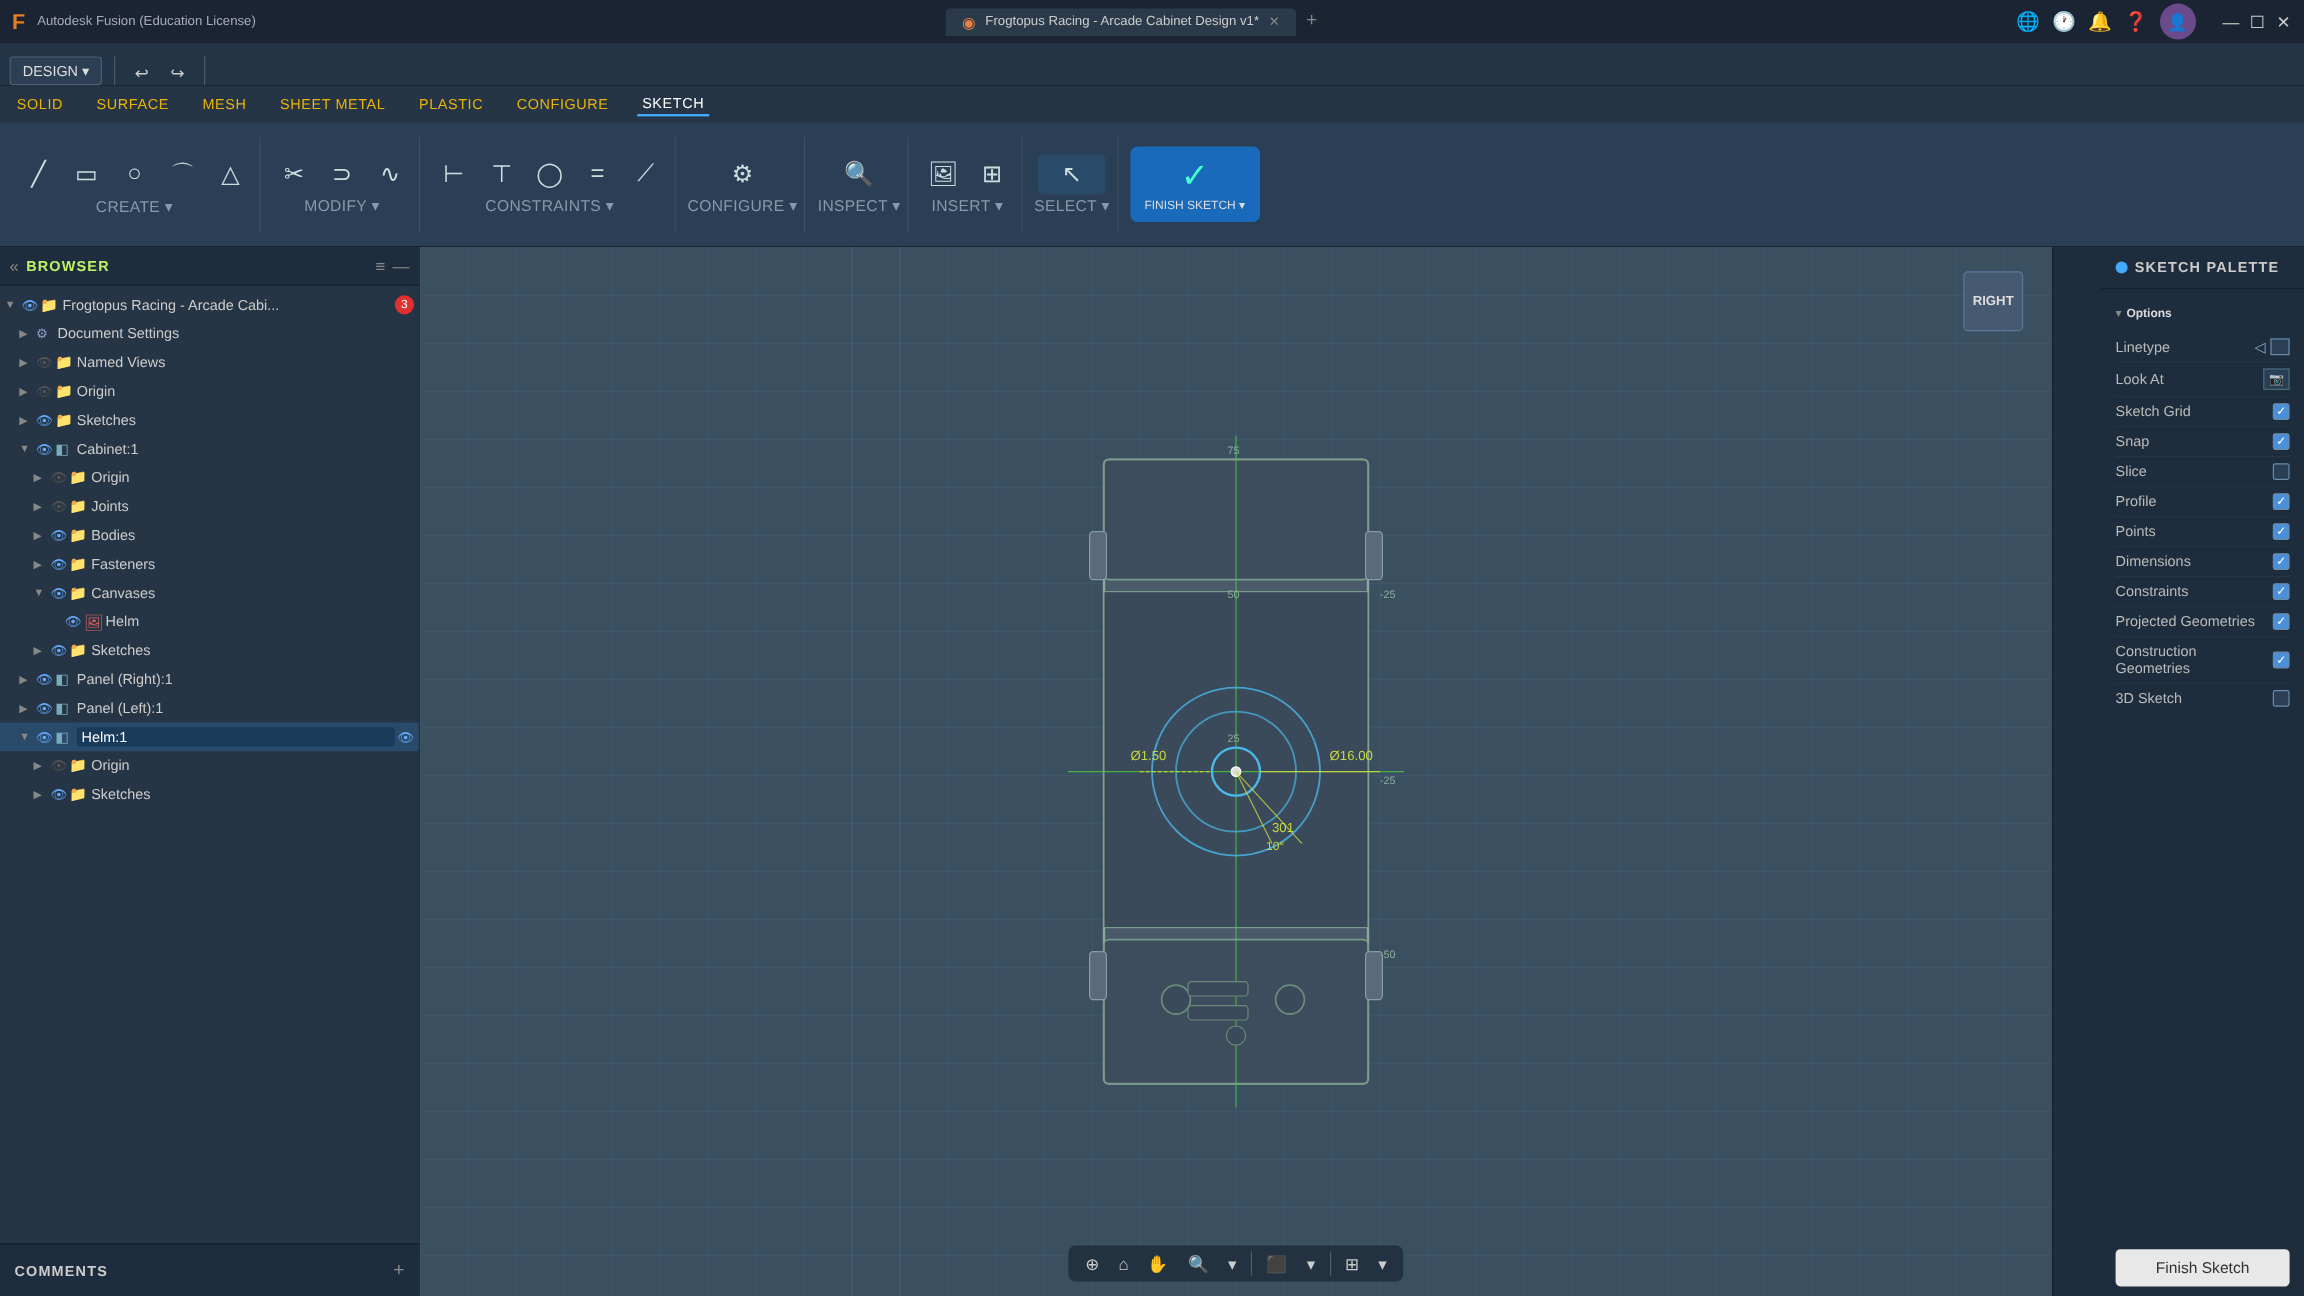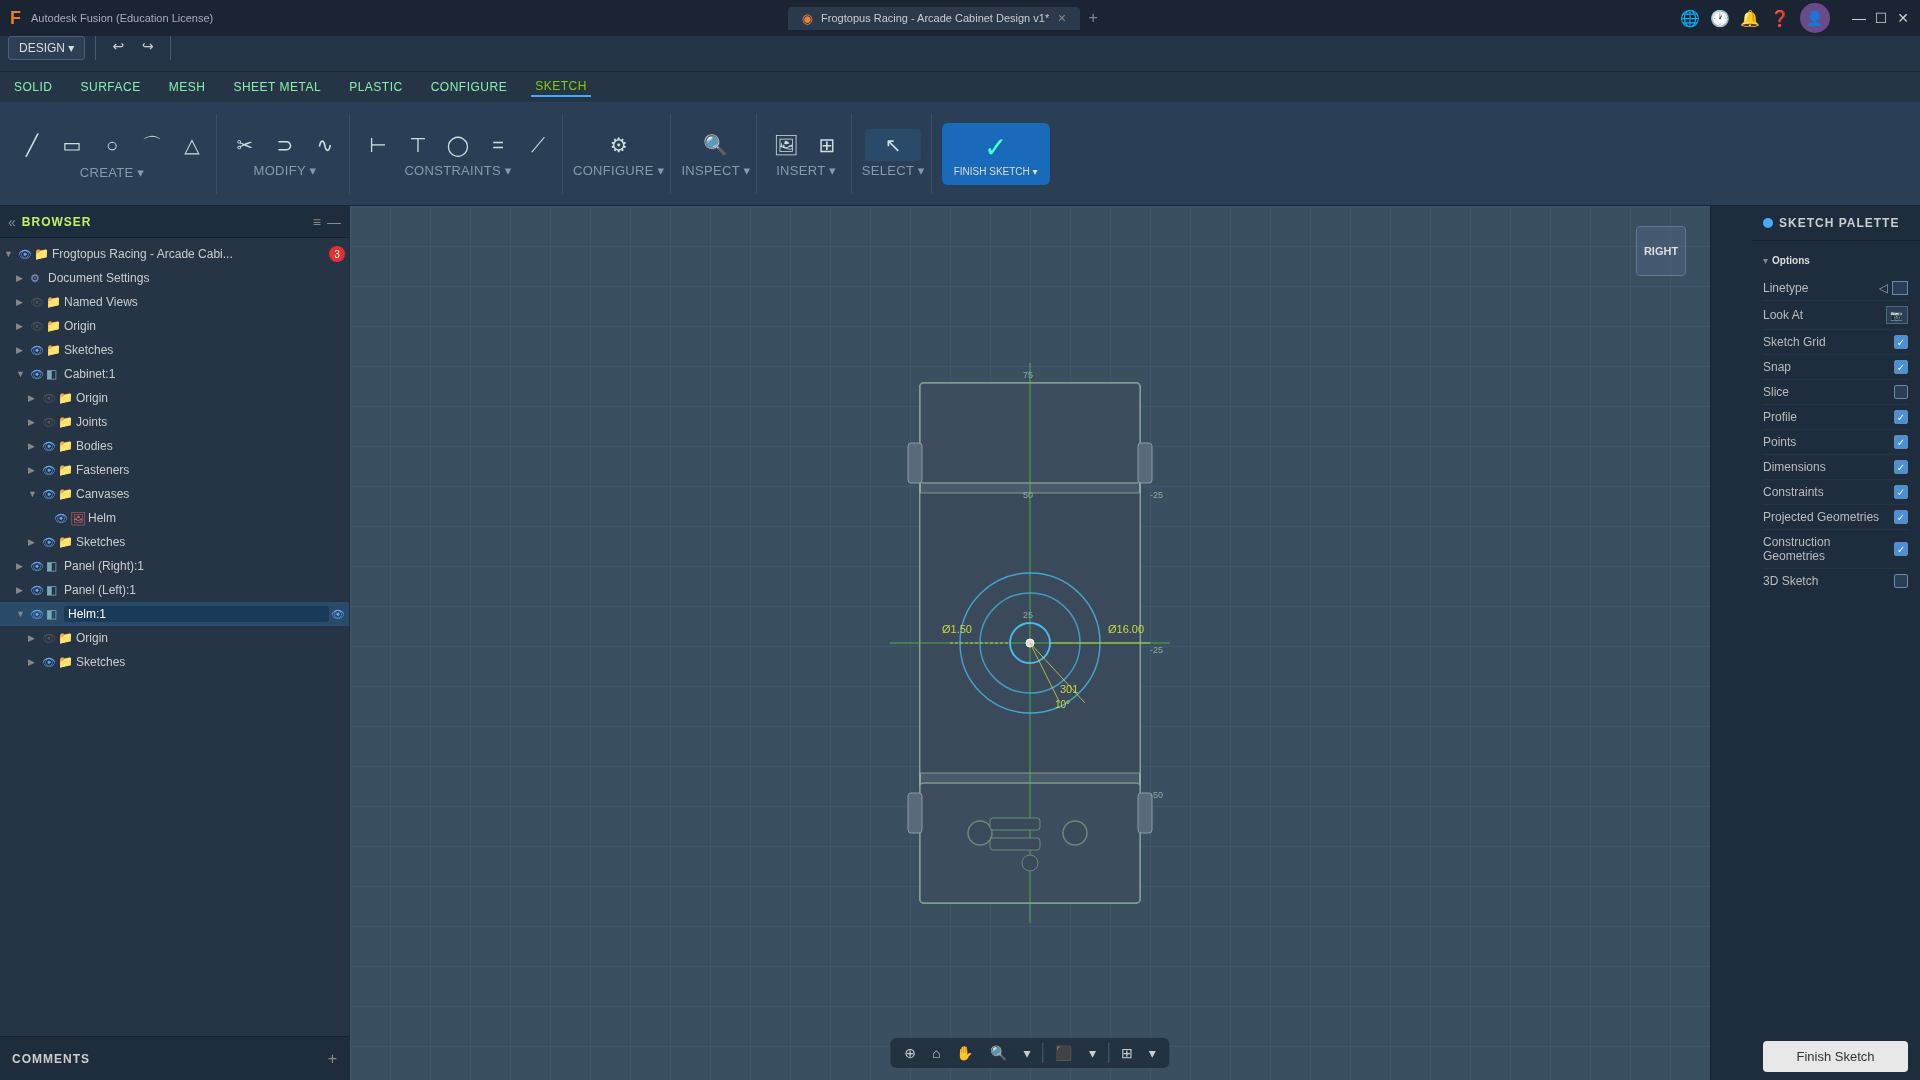--- a/index.html
+++ b/index.html
@@ -22,21 +22,21 @@
       background: #2a3f55;
       height: 170px;
       display: flex;
       flex-direction: column;
       border-bottom: 1px solid #1a2433;
     }
     #toolbar-top {
       height: 36px;
       background: #243447;
       display: flex;
-      align-items: flex-start;
+      align-items: flex-end;
       padding: 0 8px;
       gap: 6px;
       border-bottom: 1px solid #1a2433;
     }
     .design-btn {
       background: #2d3f55;
       border: 1px solid #4a6070;
       color: #ddd;
       padding: 4px 10px;
       border-radius: 3px;
@@ -51,28 +51,28 @@
 
     #toolbar-tabs {
       display: flex;
       align-items: center;
       height: 30px;
       padding: 0 10px;
       gap: 20px;
       background: #253545;
     }
     .tb-tab {
-      color: #86efac;
+      color: #eab308;
       font-size: 12px;
       cursor: pointer;
       padding: 2px 4px;
       letter-spacing: 0.5px;
     }
     .tb-tab.active {
-      color: #84cc16;
+      color: #ffffff;
       border-bottom: 2px solid #4af;
     }
 
     #toolbar-actions {
       flex: 1;
       display: flex;
       align-items: center;
       padding: 0 8px;
       gap: 4px;
     }

